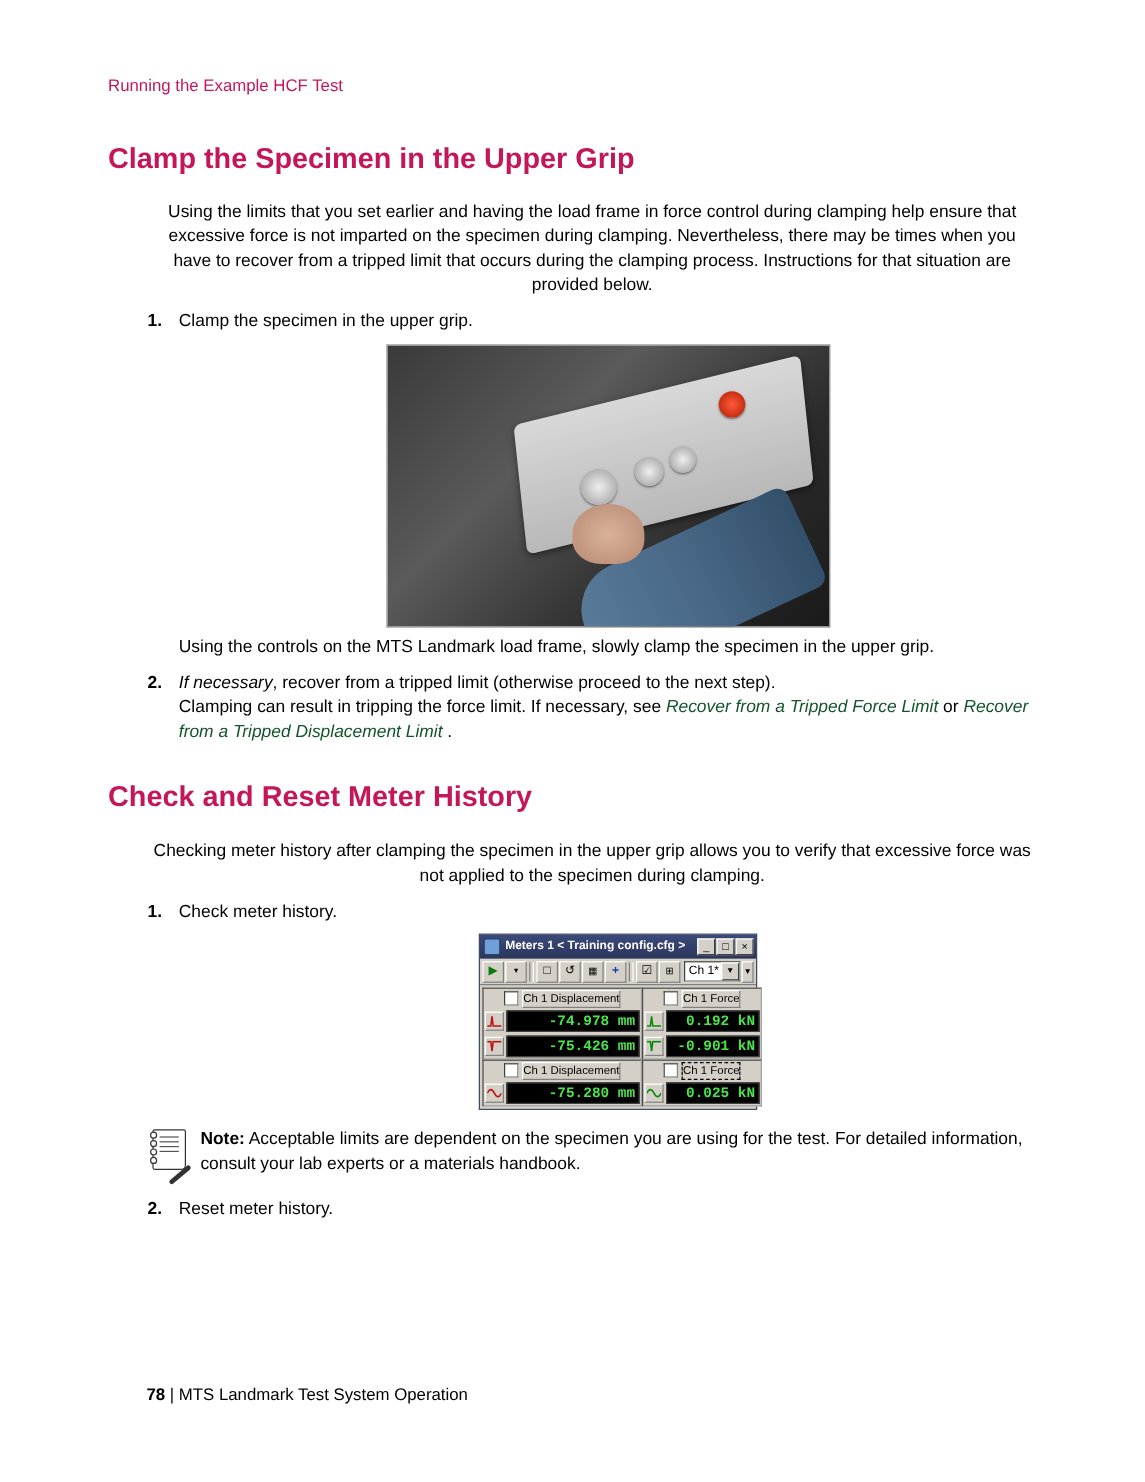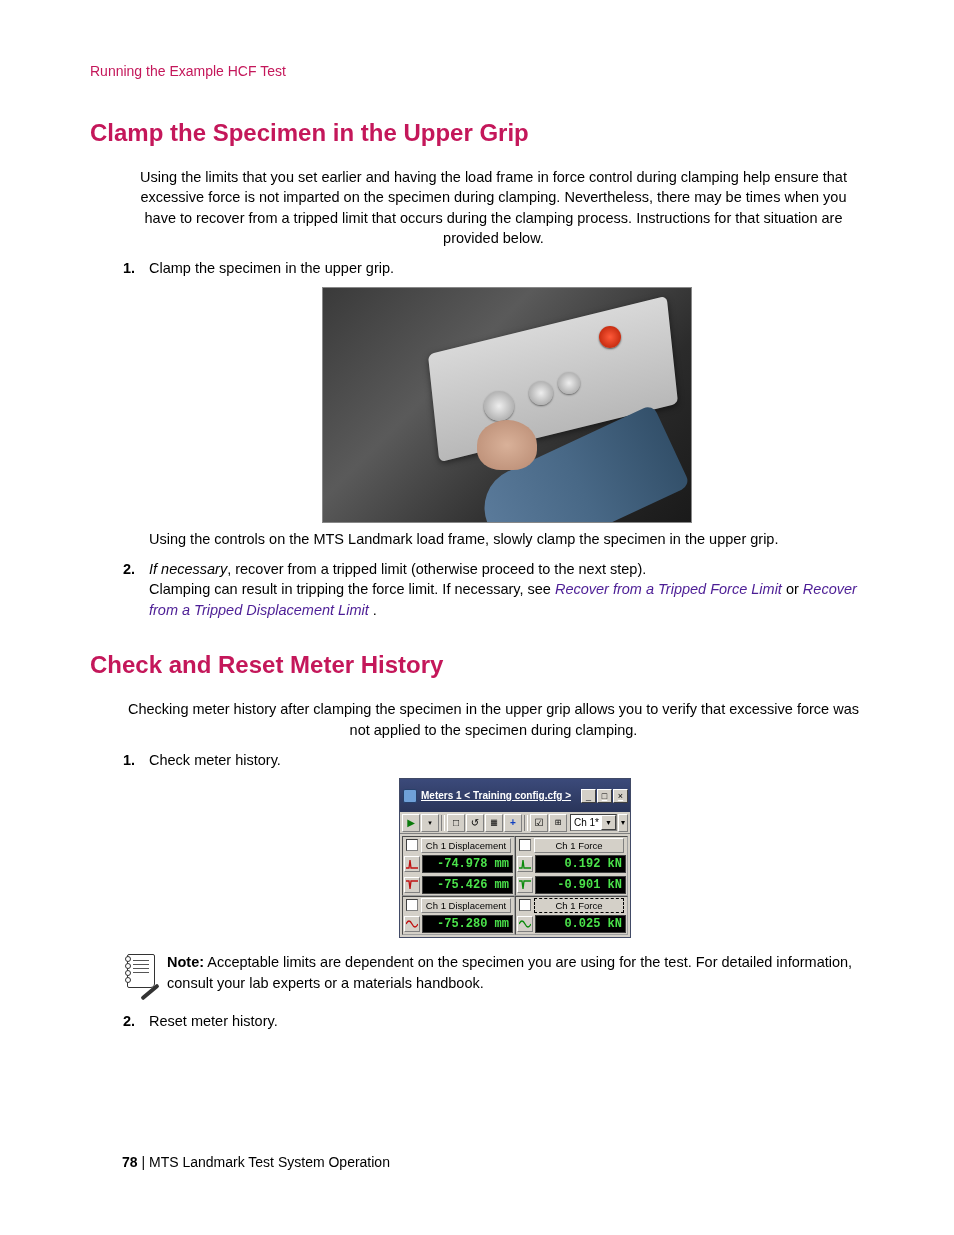--- a/index.html
+++ b/index.html
@@ -49,21 +49,21 @@
     margin-bottom: 10px;
   }
   ol.steps > li .num {
     position: absolute;
     left: 0;
     top: 0;
     font-weight: bold;
   }
   .bold { font-weight: bold; }
   .italic { font-style: italic; }
-  .link { color: #4c1d95; font-style: italic; }
+  .link { color: #14532d; font-style: italic; }
   .figure-photo {
     width: 368px;
     height: 234px;
     margin: 8px auto 6px auto;
     background: linear-gradient(135deg,#3a3a3a 0%, #5a5a5a 35%, #2b2b2b 70%, #1a1a1a 100%);
     border: 1px solid #888;
     position: relative;
     overflow: hidden;
   }
   .figure-photo .panel {
@@ -100,25 +100,24 @@
     width: 230px;
     margin: 8px 0 14px 250px;
     border: 1px solid #414a66;
     font-family: "MS Sans Serif", Tahoma, Arial, sans-serif;
     font-size: 10px;
     background: #d4d0c8;
   }
   .titlebar {
     background: linear-gradient(#3b4a7a,#2a355a);
     color: #fff;
-    height: 33px;
+    height: 20px;
     display: flex;
     align-items: center;
     padding: 0 2px 0 3px;
-    text-decoration: underline;
   }
   .titlebar .ticon {
     width: 12px; height:12px; background:#6fa0d8; border:1px solid #27406a; margin-right:4px; border-radius:2px;
   }
   .titlebar .ttext { flex:1; font-weight:bold; font-size:10px; white-space:nowrap; overflow:hidden; }
   .titlebar .wbtn {
     width:13px; height:12px; background:#d4d0c8; border:1px solid #fff; border-right-color:#404040; border-bottom-color:#404040;
     margin-left:1px; display:flex; align-items:center; justify-content:center; color:#000; font-size:9px; font-family:Arial;
   }
   .toolbar {
@@ -149,21 +148,21 @@
     grid-template-columns: 1fr 1fr;
     gap:0;
     padding: 2px;
   }
   .meter-cell {
     border: 1px inset #a0a0a0;
     background:#d4d0c8;
     padding:1px;
   }
   .meter-label {
-    height:14px; display:flex; align-items:center; gap:3px; padding:0 2px;
+    height:14px; display:flex; align-items:center; gap:3px; padding:0 16px;
   }
   .meter-label .cb {
     width:10px;height:10px; background:#fff; border:1px solid #808080; border-top-color:#404040; border-left-color:#404040; flex-shrink:0;
   }
   .meter-label .mlbl {
     flex:1; height:13px; background:#d4d0c8; border:1px solid #808080; border-top-color:#fff; border-left-color:#fff;
     display:flex;align-items:center;justify-content:center; font-size:9.5px; white-space:nowrap; overflow:hidden;
   }
   .meter-label .mlbl.dashed { border:1px dashed #000; background:#d4d0c8; }
   .lcd-row {

